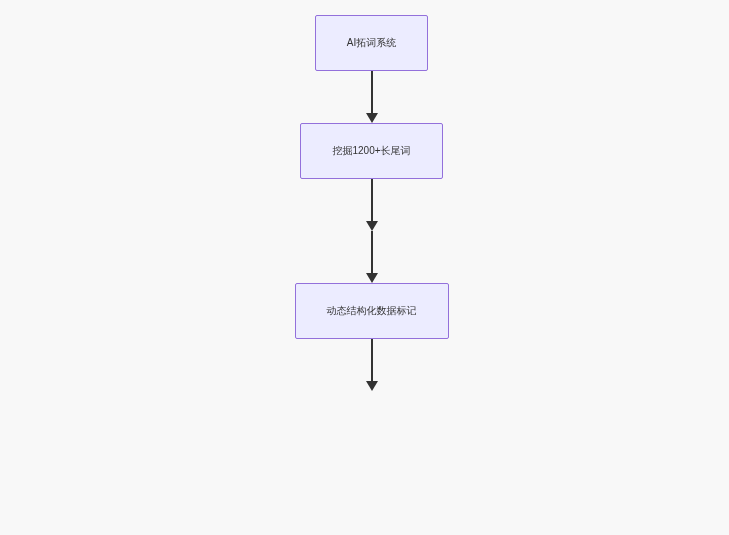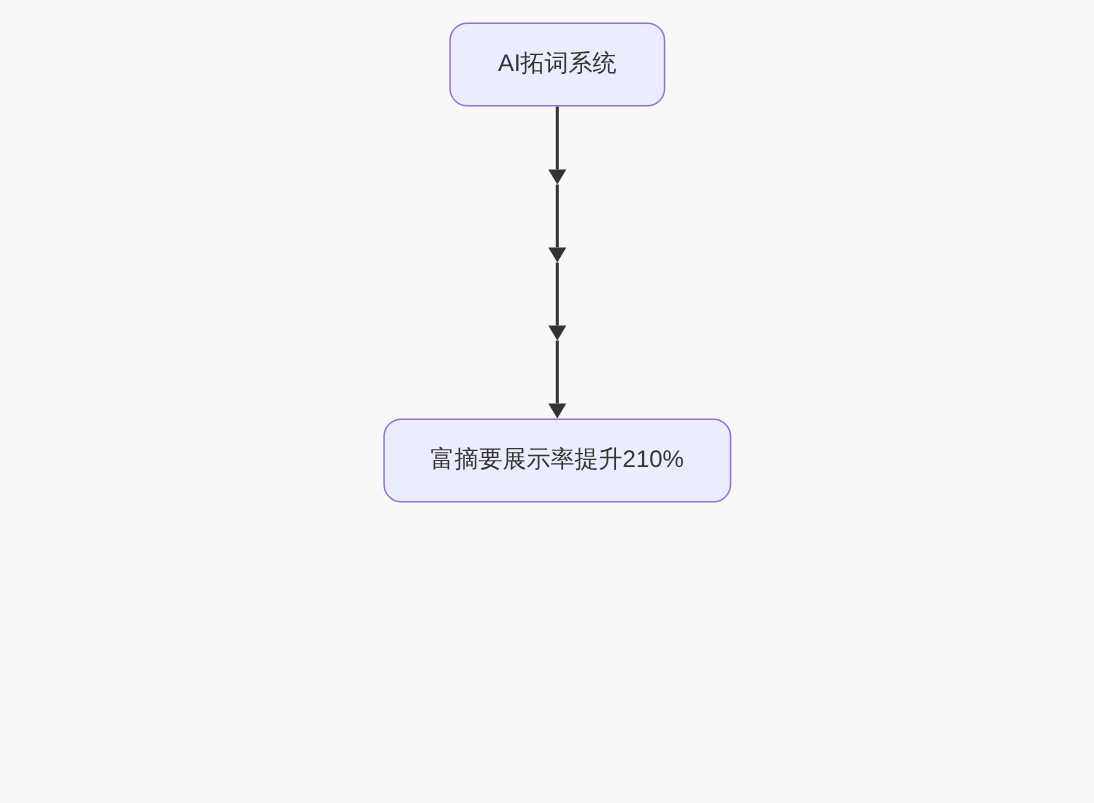--- a/index.html
+++ b/index.html
@@ -26,23 +26,23 @@
     display: flex;
     flex-direction: column;
     align-items: center;
   }
   .node {
     box-sizing: border-box;
     height: 56px;
     padding: 14px 31px;
     background: var(--node-fill, #ECECFF);
     border: 1px solid var(--node-border, #9370DB);
-    border-radius: 12px;
+    border-radius: 2px;
     color: var(--text-color, #333333);
-    font-size: 16px;
+    font-size: 10px;
     line-height: 1;
     display: flex;
     align-items: center;
     justify-content: center;
     white-space: nowrap;
   }
   .edge {
     height: 52px;
     display: flex;
     flex-direction: column;
@@ -67,34 +67,35 @@
 <div class="canvas">
   <div class="flow">
 
     <div class="node">AI拓词系统</div>
 
     <div class="edge">
       <div class="line"></div>
       <div class="head"></div>
     </div>
 
+    <div class="node">挖掘1200+长尾词</div>
 
     <div class="edge">
       <div class="line"></div>
       <div class="head"></div>
     </div>
 
 
     <div class="edge">
       <div class="line"></div>
       <div class="head"></div>
     </div>
 
+    <div class="node">动态结构化数据标记</div>
 
     <div class="edge">
       <div class="line"></div>
       <div class="head"></div>
     </div>
 
-    <div class="node">富摘要展示率提升210%</div>
 
   </div>
 </div>
 
 </body></html>

